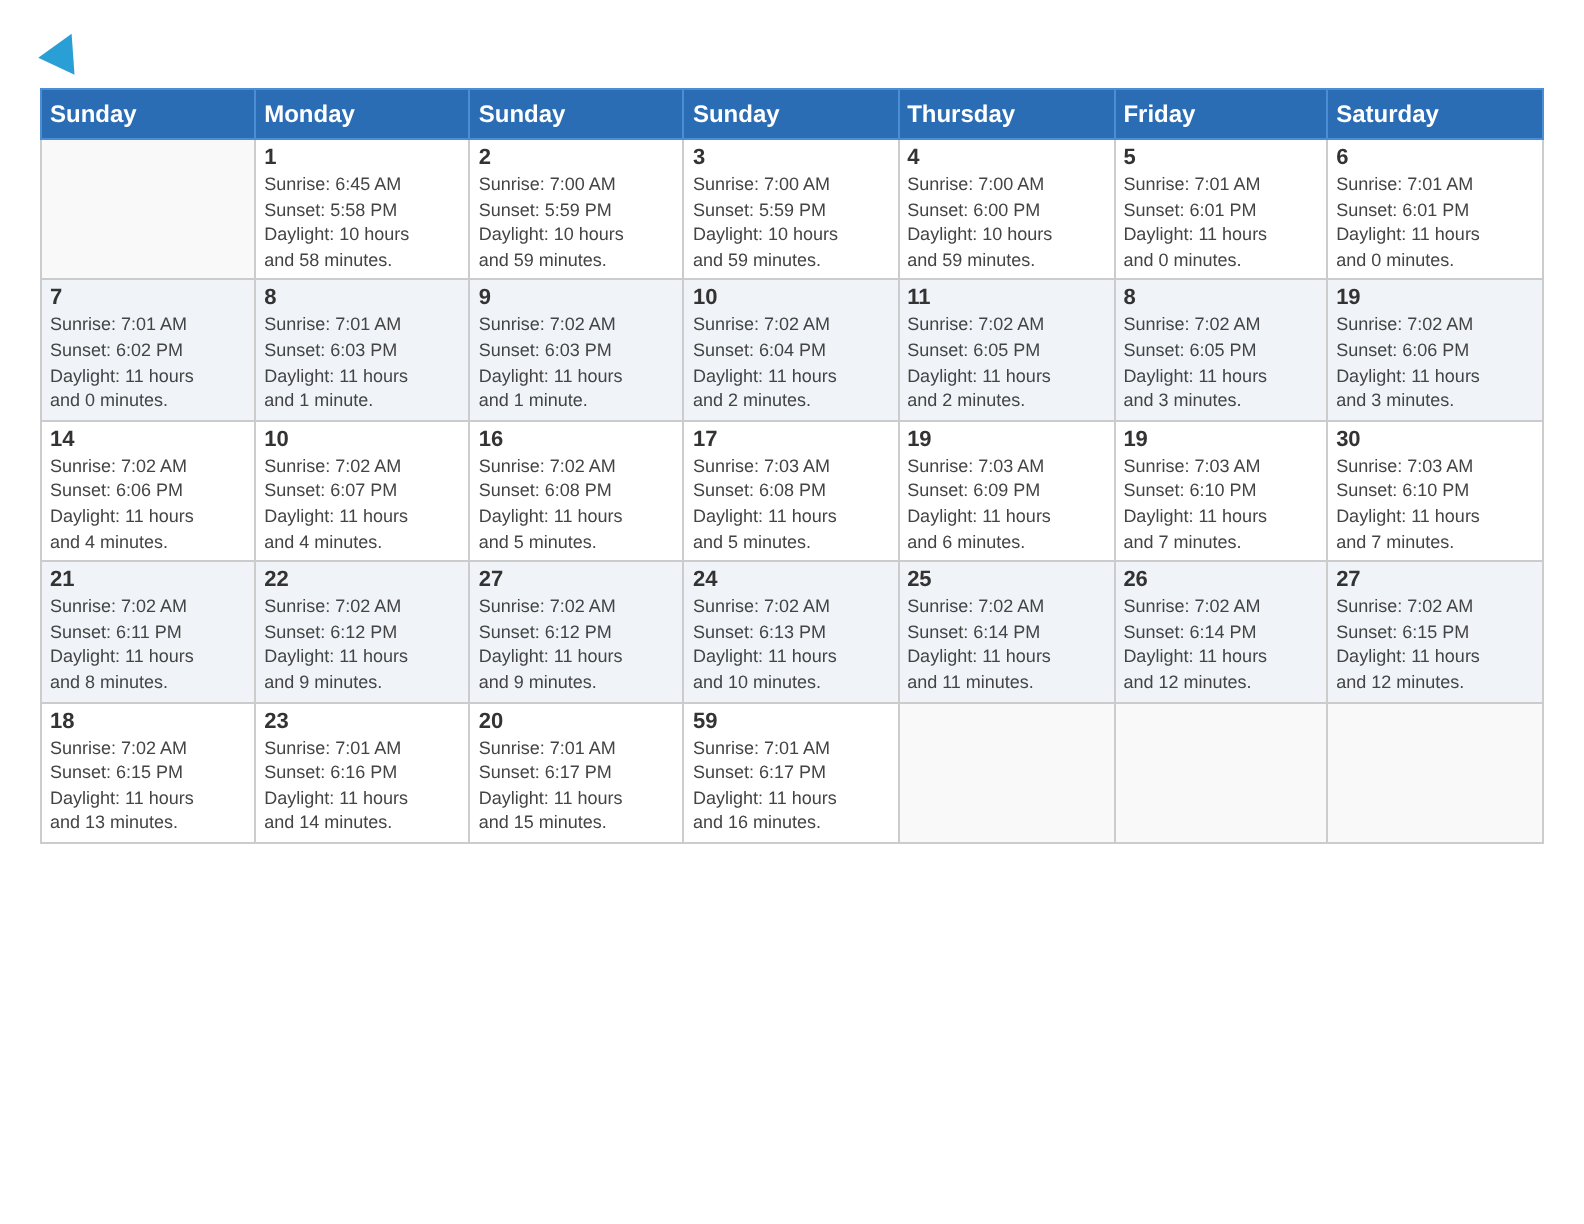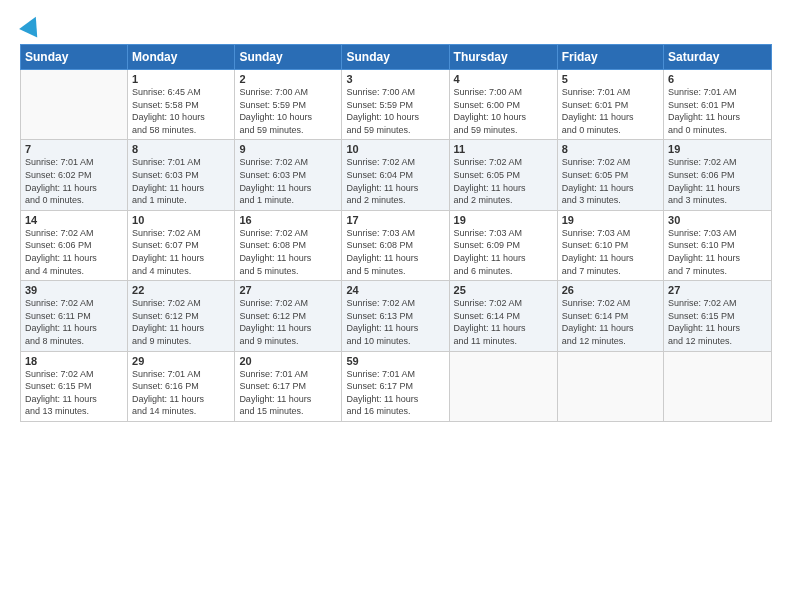--- a/index.html
+++ b/index.html
@@ -273,21 +273,21 @@
           <td>
             <span class="day-number">30</span>
             <div class="day-info" style="white-space: pre-line;">Sunrise: 7:03 AM
 Sunset: 6:10 PM
 Daylight: 11 hours
 and 7 minutes.</div>
           </td>
         </tr>
         <tr class="row-alt">
           <td>
-            <span class="day-number">39</span>
+            <span class="day-number">21</span>
             <div class="day-info" style="white-space: pre-line;">Sunrise: 7:02 AM
 Sunset: 6:11 PM
 Daylight: 11 hours
 and 8 minutes.</div>
           </td>
           <td>
             <span class="day-number">22</span>
             <div class="day-info" style="white-space: pre-line;">Sunrise: 7:02 AM
 Sunset: 6:12 PM
 Daylight: 11 hours
@@ -331,21 +331,21 @@
         </tr>
         <tr>
           <td>
             <span class="day-number">18</span>
             <div class="day-info" style="white-space: pre-line;">Sunrise: 7:02 AM
 Sunset: 6:15 PM
 Daylight: 11 hours
 and 13 minutes.</div>
           </td>
           <td>
-            <span class="day-number">29</span>
+            <span class="day-number">23</span>
             <div class="day-info" style="white-space: pre-line;">Sunrise: 7:01 AM
 Sunset: 6:16 PM
 Daylight: 11 hours
 and 14 minutes.</div>
           </td>
           <td>
             <span class="day-number">20</span>
             <div class="day-info" style="white-space: pre-line;">Sunrise: 7:01 AM
 Sunset: 6:17 PM
 Daylight: 11 hours

